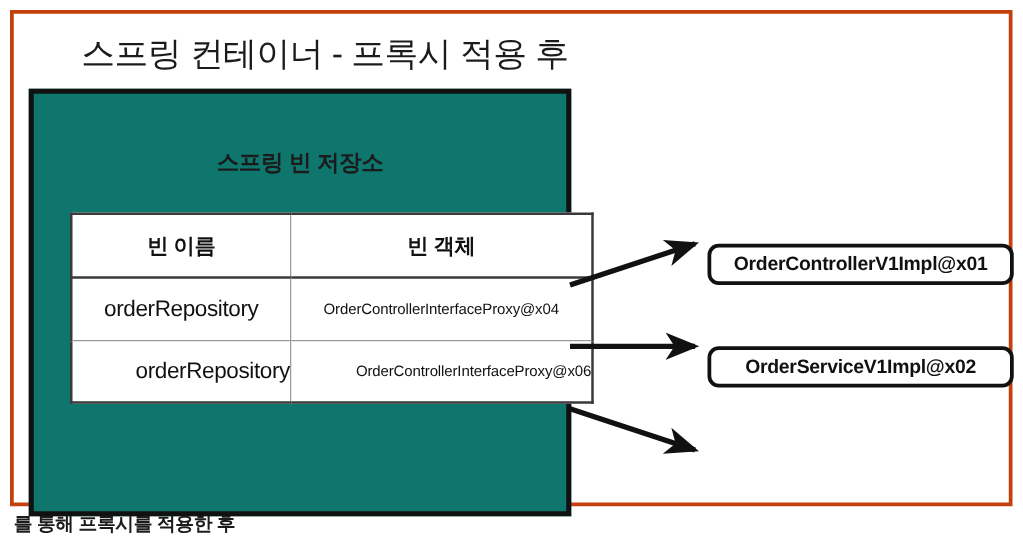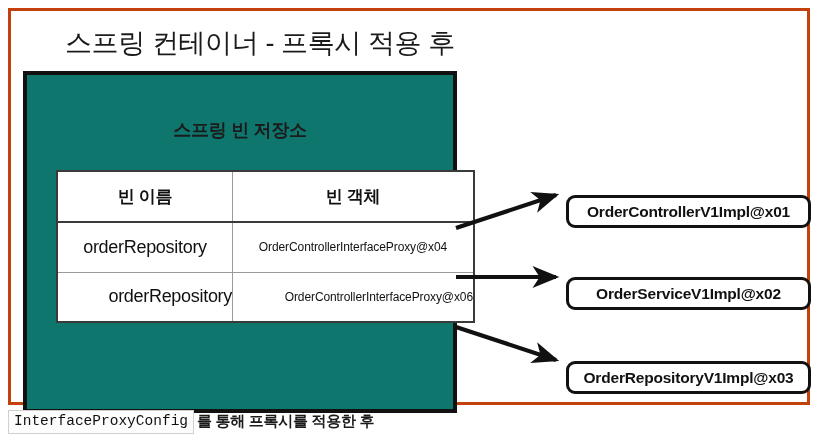--- a/index.html
+++ b/index.html
@@ -199,35 +199,31 @@
   </div>
 
   <div class="instance-box" id="instance-box-0" style="left:555px; top:170px;">
     <span>OrderControllerV1Impl@x01</span>
   </div>
 
   <div class="instance-box" id="instance-box-1" style="left:555px; top:252px;">
     <span>OrderServiceV1Impl@x02</span>
   </div>
 
-  <div class="instance-box" id="instance-box-2" style="left:555px; top:336px;">
-    <span>OrderRepositoryV1Impl@x03</span>
-  </div>
 </div>
 
 <svg id="arrow-layer" viewBox="0 0 818 446" width="818" height="446">
   <defs>
     <marker id="arrowhead" markerWidth="7" markerHeight="7" refX="5.6" refY="3" orient="auto" markerUnits="strokeWidth">
       <path d="M0,0.4 L6.4,3 L0,5.6 L1.7,3 Z" fill="#111111"></path>
     </marker>
   </defs>
 
   <line x1="456" y1="228" x2="556" y2="195" stroke="#111111" stroke-width="4.2" marker-end="url(#arrowhead)"></line>
 
   <line x1="456" y1="277" x2="556" y2="277" stroke="#111111" stroke-width="4.2" marker-end="url(#arrowhead)"></line>
 
   <line x1="456" y1="327" x2="556" y2="360" stroke="#111111" stroke-width="4.2" marker-end="url(#arrowhead)"></line>
 </svg>
 
 <div id="caption">
-  <span id="caption-code">InterfaceProxyConfig</span>
   <span id="caption-text">를 통해 프록시를 적용한 후</span>
 </div>
 
 </body></html>

